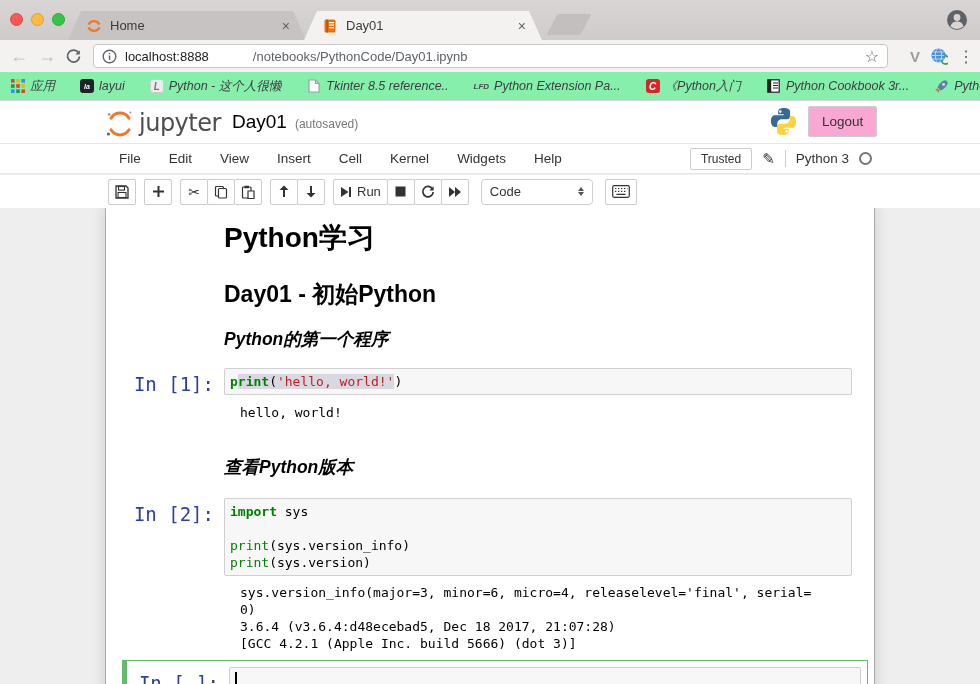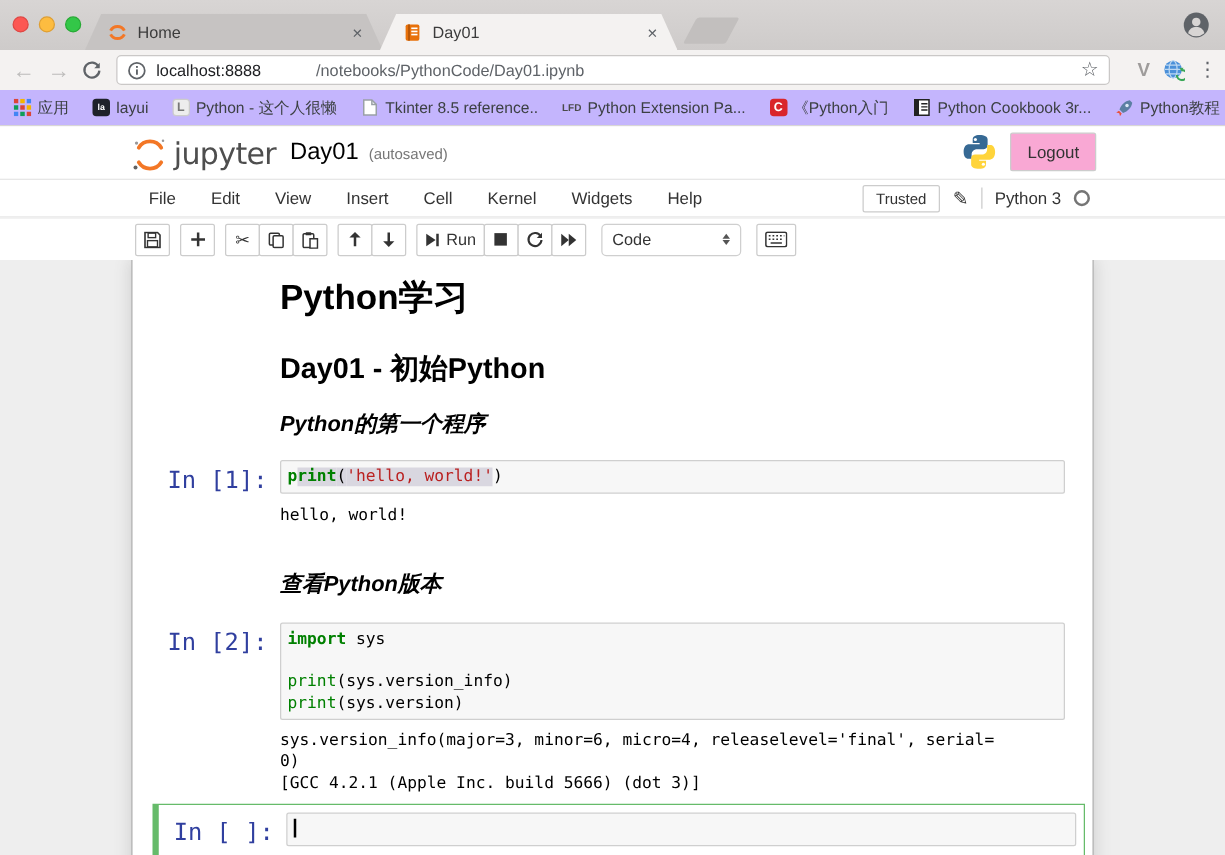--- a/index.html
+++ b/index.html
@@ -37,22 +37,22 @@
     border:1px solid #cac8c7; border-radius:4px; display:flex; align-items:center; padding:0 8px; }
   .addr .url { font-size:13px; margin-left:8px; flex:1; white-space:nowrap; overflow:hidden; }
   .addr .url .host { color:#202124; }
   .addr .url .path { color:#5f6368;padding-left:44px; }
   .star-ic { font-size:16px; color:#5f6368; }
   .ext-area { position:absolute; right:6px; top:3px; display:flex; align-items:center; gap:10px; height:26px; }
   .v-ic { font-weight:900; font-size:15px; color:#9e9c9b; }
   .dots-ic { font-size:16px; color:#5f6368; letter-spacing:0; }
 
   
-  .bookmarks { position:absolute; top:72px; left:0; right:0; height:29px; background:#c4b5fd;
-    border-bottom:1px solid #d8d6d5; display:flex; align-items:center; padding:0 10px; gap:19px; }
+  .bookmarks { position:absolute; top:72px; left:0; right:0; height:29px; background:#86efac;
+    border-bottom:1px solid #d8d6d5; display:flex; align-items:center; padding:0 10px; gap:25px;font-style:italic; }
   .bm { display:flex; align-items:center; gap:5px; font-size:12.5px; color:#3c4043; white-space:nowrap; }
   .bm-ic { width:15px; height:15px; display:inline-flex; align-items:center; justify-content:center; flex:0 0 auto; }
   .sq-ic { width:14px; height:14px; border-radius:3px; display:inline-flex; align-items:center;
     justify-content:center; color:#fff; font-weight:bold; }
   .lfd-txt { font-size:8px; font-weight:bold; color:#4a4a4a; letter-spacing:0; }
   .overflow-ic { margin-left:auto; color:#5f6368; font-size:15px; }
 
   
   .jp-header { position:absolute; top:101px; left:0; right:0; height:42px; background:#fff; }
   .jp-logo { position:absolute; left:105px; top:6px; display:flex; align-items:flex-end; cursor:pointer; }
@@ -111,21 +111,21 @@
   .prompt { width:113px; flex:0 0 auto; text-align:right; padding-right:10px; padding-top:5px;
     font-size:19px; color:#303f9f; }
   .input-box { flex:1; background:#f7f7f7; border:1px solid #cfcfcf; border-radius:2px;
     padding:4px 5px; font-size:13px; line-height:17px; color:#000; }
   .cm-line { min-height:17px; white-space:pre; }
   .tok-kw { color:#008000; font-weight:bold; }
   .tok-bi { color:#008000; }
   .tok-str { color:#ba2121; }
   .sel { background:#d9d7e0; }
 
-  .output-area { display:flex; padding:0 22px 0 5px; margin-top:9px; }
+  .output-area { display:flex; padding:0 22px 0 5px; margin-top:9px;gap:16px; }
   .output-pad { width:113px; flex:0 0 auto; }
   .output-text { flex:1; font-size:13px; line-height:17px; color:#000; white-space:pre-wrap; }
   .out-line { min-height:17px; }
 
   .cell2 { margin-top:20px; }
   .out2 { margin-top:8px; }
 
   .edit-cell { margin:8px 6px 0 16px; border:1px solid #66bb6a; border-left:5px solid #66bb6a;
     background:#fff; display:flex; padding:6px 6px 20px 0; }
   .edit-cell .prompt { width:102px; }
@@ -452,21 +452,21 @@
       <div class="prompt mono">In [2]:</div>
       <div class="input-box mono">
           <div class="cm-line"><span class="tok-kw">import</span><span> sys</span></div>
           <div class="cm-line">&nbsp;</div>
           <div class="cm-line"><span class="tok-bi">print</span><span>(sys.version_info)</span></div>
           <div class="cm-line"><span class="tok-bi">print</span><span>(sys.version)</span></div>
         </div>
     </div>
     <div class="output-area out2">
       <div class="output-pad"></div>
-      <div class="output-text mono"><div class="out-line">sys.version_info(major=3, minor=6, micro=4, releaselevel='final', serial=</div><div class="out-line">0)</div><div class="out-line">[GCC 4.2.1 (Apple Inc. build 5666) (dot 3)]</div></div>
+      <div class="output-text mono"><div class="out-line">sys.version_info(major=3, minor=6, micro=4, releaselevel='final', serial=</div><div class="out-line">0)</div><div class="out-line">3.6.4 (v3.6.4:d48ecebad5, Dec 18 2017, 21:07:28)</div><div class="out-line">[GCC 4.2.1 (Apple Inc. build 5666) (dot 3)]</div></div>
     </div>
 
     <div class="edit-cell">
       <div class="prompt mono">In [ ]:</div>
       <div class="input-box mono">
         <div class="cursor"></div>
       </div>
     </div>
 
   </div>

